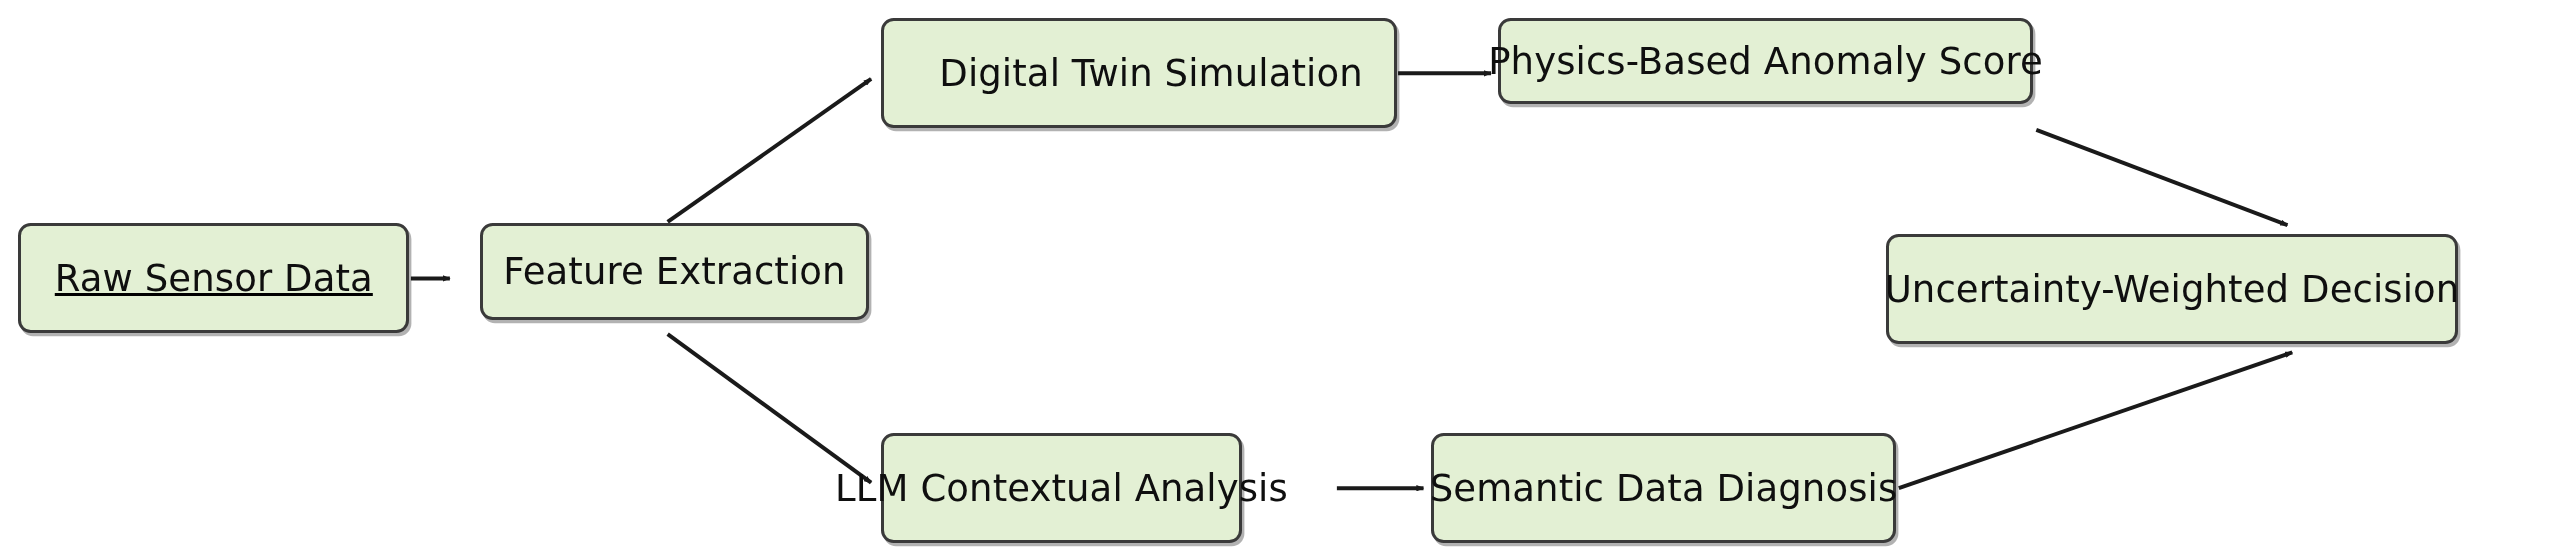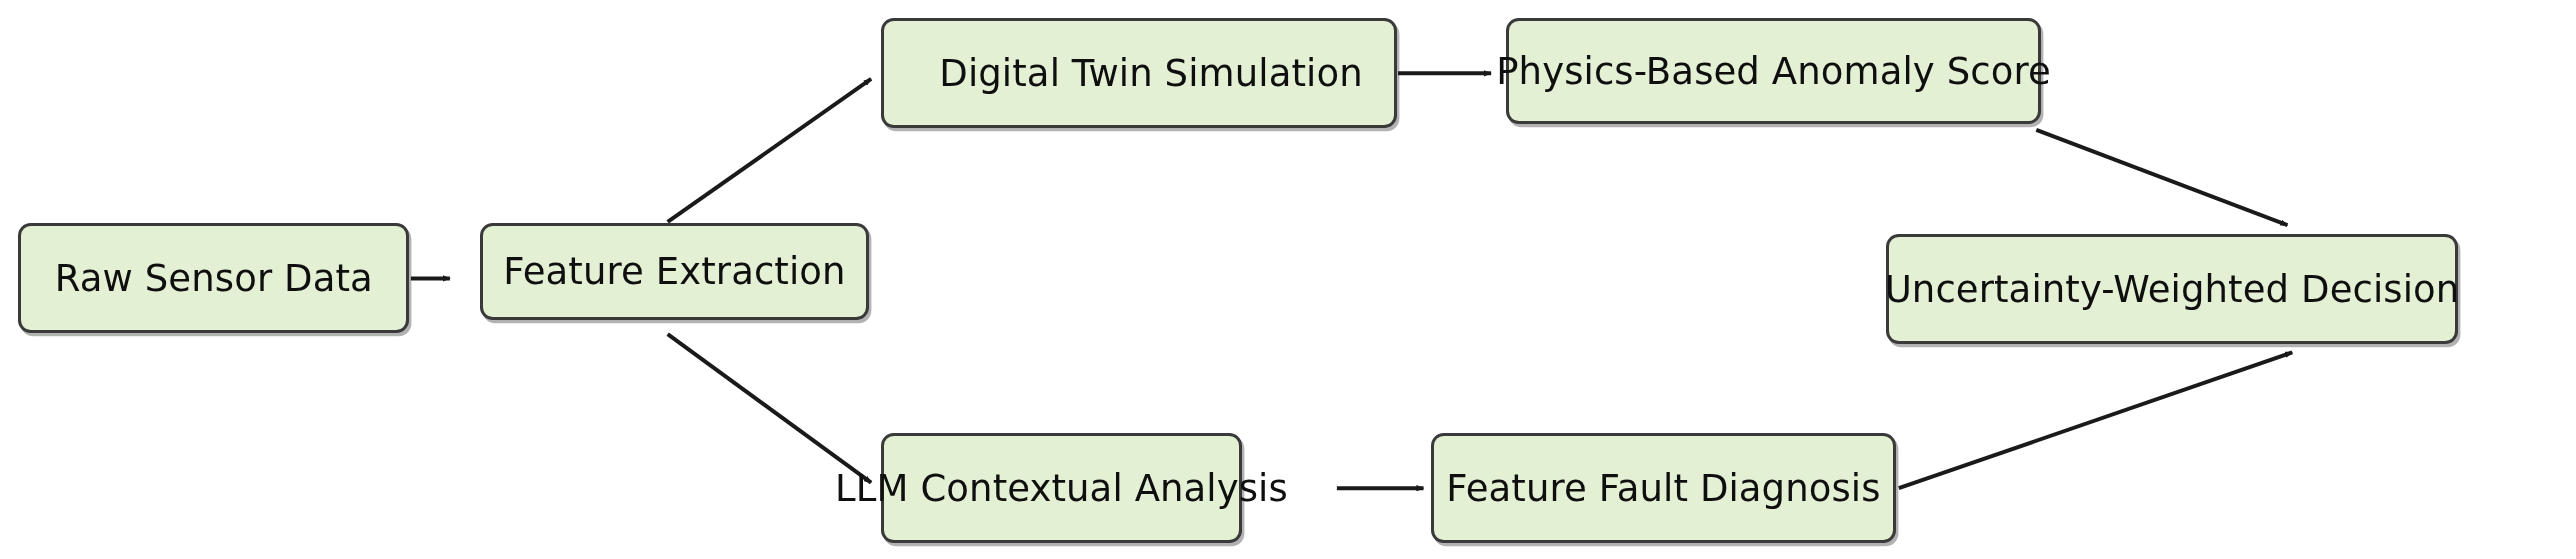--- a/index.html
+++ b/index.html
@@ -42,24 +42,24 @@
     font-family: "DejaVu Sans", sans-serif;
     font-size: 37px;
     font-weight: 400;
     color: #0f0f0f;
     letter-spacing: 0.1px;
     white-space: nowrap;
     line-height: 1;
     padding: 0 4.8px;
   }
   
-  #node-raw            { left: 18.3px;   top: 223px; width: 391px; height: 110px; }
+  #node-raw            { left: 18.3px;   top: 223px; width: 391px; height: 110px; text-decoration: underline; }
   #node-feature        { left: 480px;  top: 223px; width: 389px; height: 97px; }
   #node-digitaltwin    { left: 881px; top: 18.3px;  width: 516px; height: 110px; padding-left: 24px; }
-  #node-physics        { left: 1498px; top: 18.3px;  width: 535px; height: 106px; margin-left: 8px; }
+  #node-physics        { left: 1498px; top: 18.3px;  width: 535px; height: 86px; }
   #node-llm            { left: 881px; top: 433px; width: 361px; height: 110px; }
   #node-semantic       { left: 1431px; top: 433px; width: 465px; height: 110px; }
   #node-decision       { left: 1886px; top: 234px; width: 572px; height: 110px; }
 </style>
 </head>
 <body>
 
 <div id="canvas">
 
   <svg id="edge-layer" viewBox="0 0 3241 704" width="2576" height="560" xmlns="http://www.w3.org/2000/svg">
@@ -112,21 +112,21 @@
 
   <div class="node" id="node-physics">
     <span class="node-label">Physics-Based Anomaly Score</span>
   </div>
 
   <div class="node" id="node-llm">
     <span class="node-label">LLM Contextual Analysis</span>
   </div>
 
   <div class="node" id="node-semantic">
-    <span class="node-label">Feature Fault Diagnosis</span>
+    <span class="node-label">Semantic Data Diagnosis</span>
   </div>
 
   <div class="node" id="node-decision">
     <span class="node-label">Uncertainty-Weighted Decision</span>
   </div>
 
 </div>
 
 
 </body></html>

